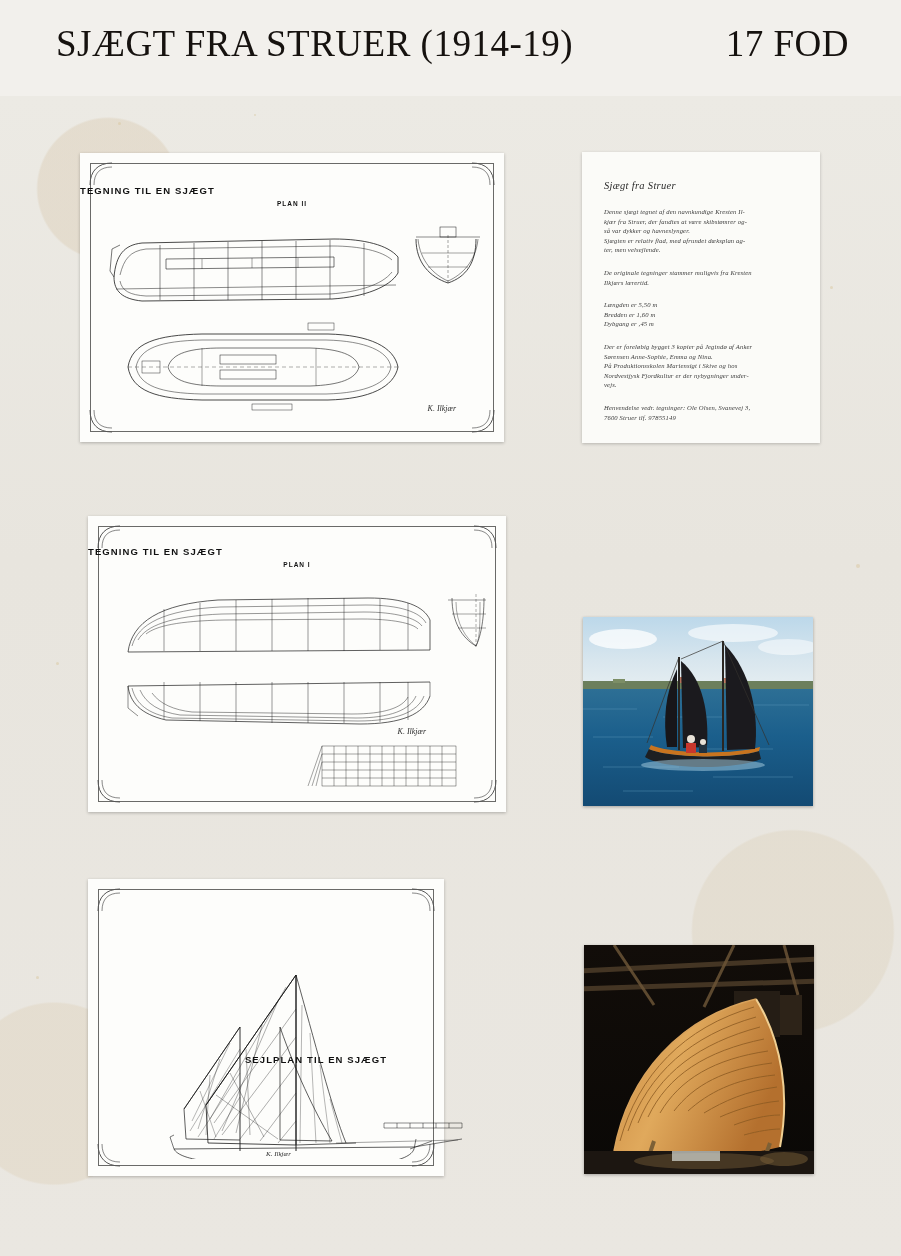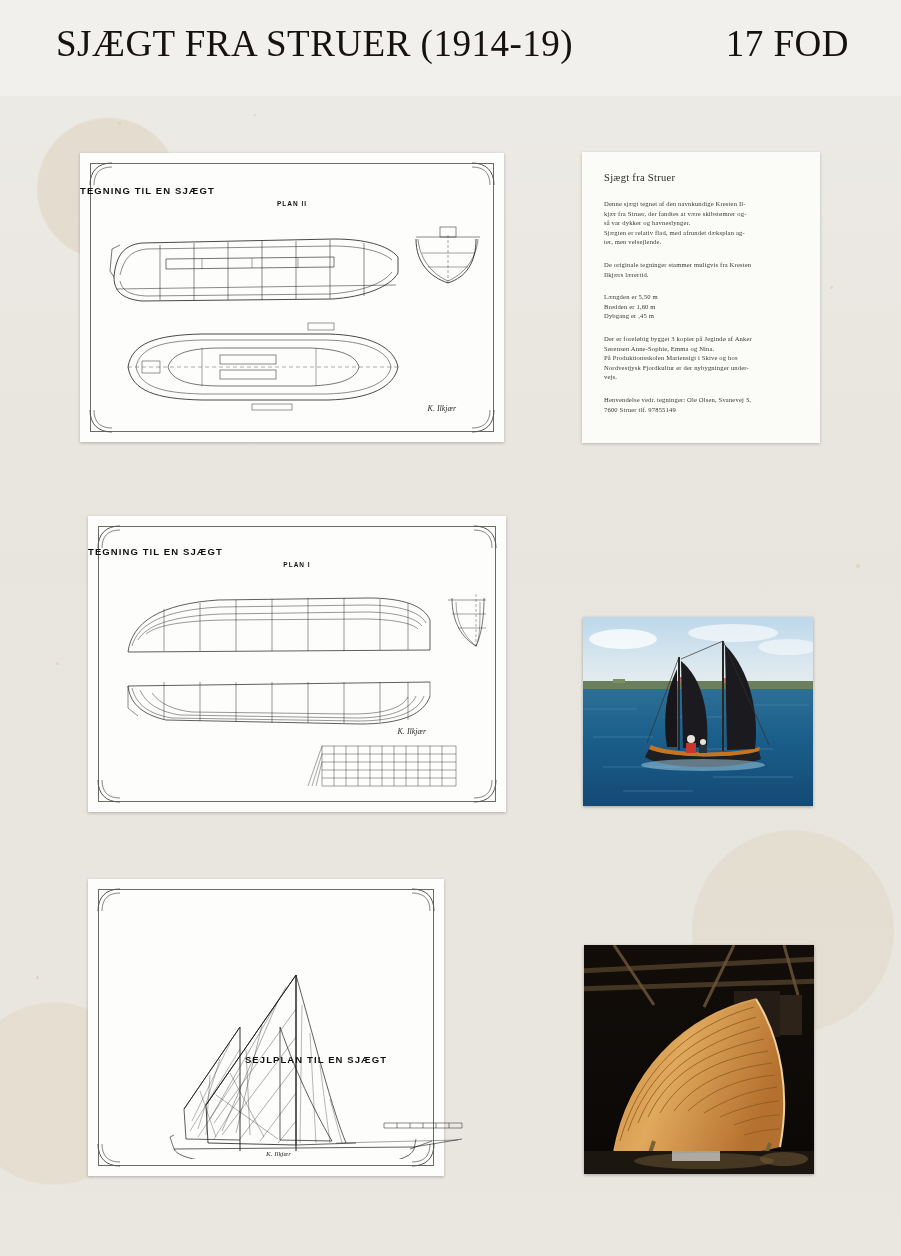--- a/index.html
+++ b/index.html
@@ -63,22 +63,23 @@
   }
   .signature{
     position:absolute;font-family:"Liberation Serif", serif;
     font-style:italic;color:#2b2b2b;padding-left:8px;
   }
 
   
   .textcard{
     position:absolute;background:#fbfbf8;
     box-shadow:0 1px 3px rgba(0,0,0,.22);
-    padding:20px 22px;
+    padding:28px 22px;
     box-sizing:border-box;
+    font-style:italic;
   }
   .textcard h3{
     margin:0 0 16px 0;
     font-family:"Liberation Serif", serif;
     font-size:10.5px;font-weight:normal;color:#2a2a2a;
     letter-spacing:.3px;
   }
   .textcard p{
     margin:0 0 13px 0;
     font-family:"Liberation Serif", serif;

